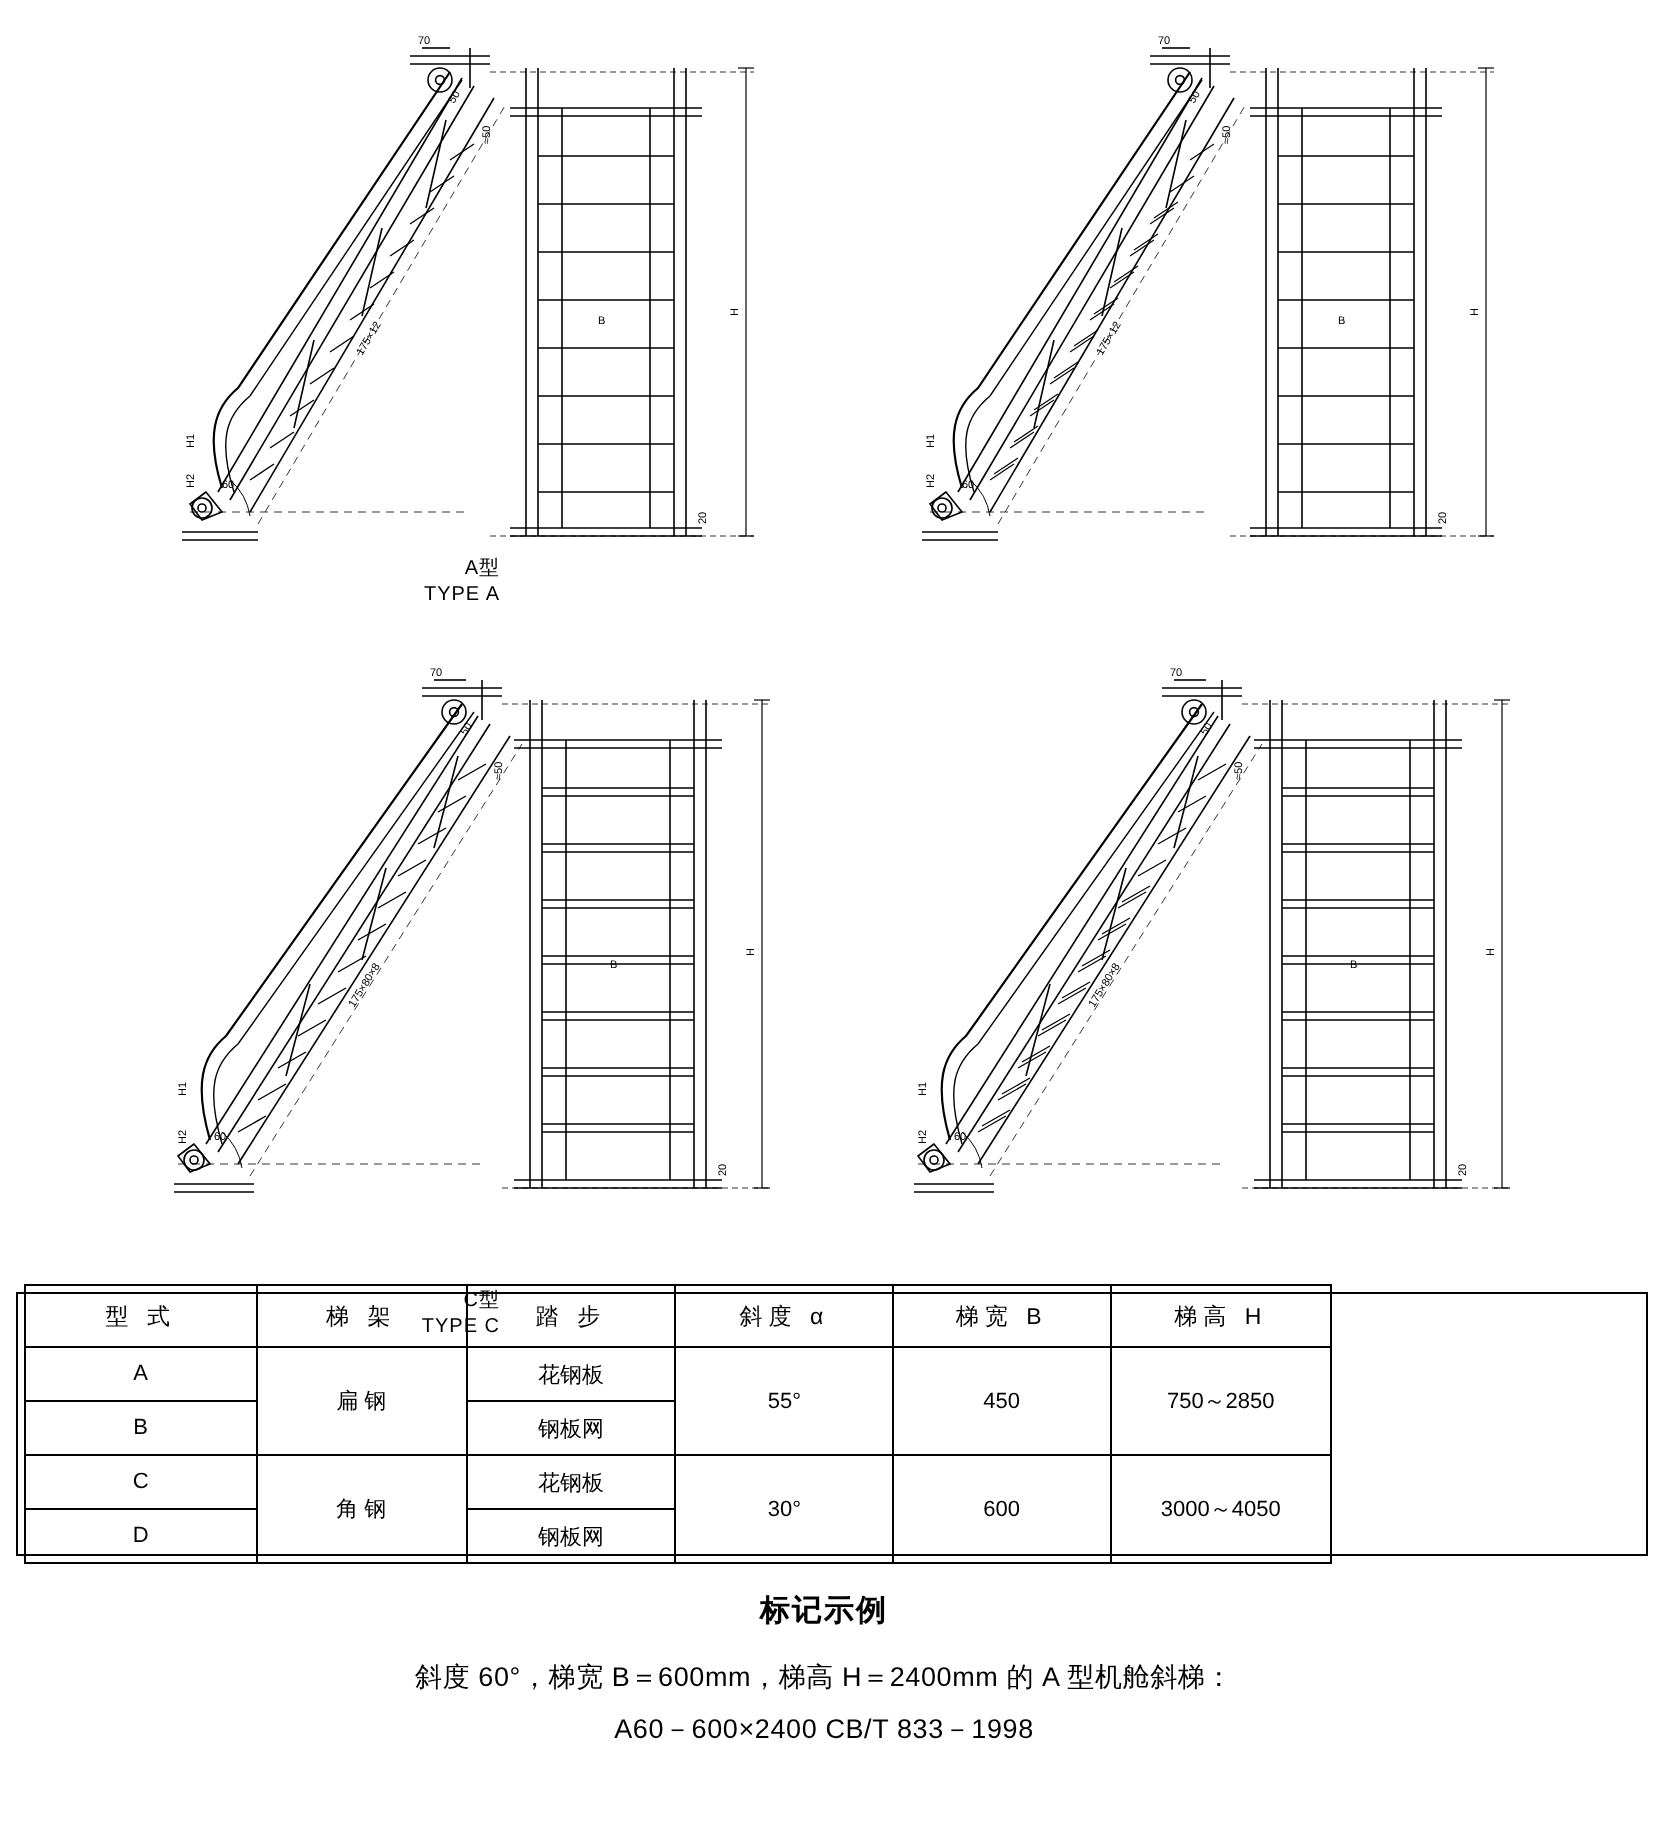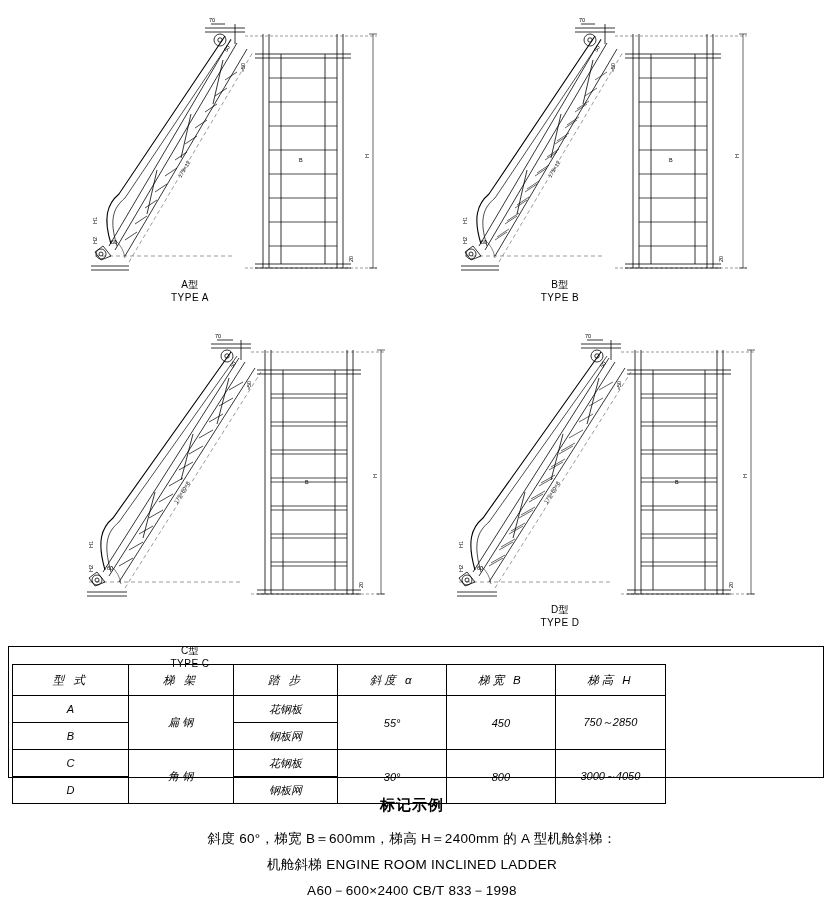--- a/index.html
+++ b/index.html
@@ -11,37 +11,36 @@
     position:relative;
     overflow:hidden;
   }
   .sheet{position:relative;width:830px;height:915px;}
 
   
   .fig{position:absolute;}
   .fig svg{display:block;}
   .fig-caption{
     position:absolute;
-    text-align:center;
+    text-align:right;
     font-size:10px;
     line-height:13px;
     letter-spacing:.5px;
     white-space:nowrap;
   }
   .fig-caption .cn{font-size:10px;}
   .fig-caption .en{font-size:10px;}
 
   
   .spec-table{
     position:absolute;
-    left:12px;top:664px;
+    left:12px;top:642px;
     width:654px;
     border-collapse:collapse;
     font-size:11px;
-    font-style:italic;
   }
   .spec-table td,.spec-table th{
     border:1px solid #000;
     text-align:center;
     vertical-align:middle;
     padding:2px 0;
     font-weight:normal;
   }
   .spec-table thead td{
     height:26px;
@@ -255,24 +254,20 @@
         <text x="96" y="160" transform="rotate(-59 96 160)">175×12</text>
         <text x="12" y="206" transform="rotate(-90 12 206)">H1</text>
         <text x="12" y="226" transform="rotate(-90 12 226)">H2</text>
         <text x="26" y="226">60</text>
         <text x="284" y="140" transform="rotate(-90 284 140)">H</text>
         <text x="214" y="144">B</text>
         <text x="268" y="244" transform="rotate(-90 268 244)">20</text>
       </g>
     </svg>
   </div>
-  <div class="fig-caption" style="left:500px;top:278px;width:120px;">
-    <div class="cn">B型</div>
-    <div class="en">TYPE B</div>
-  </div>
 
   <div class="fig" style="left:85px;top:332px;">
     <svg width="320" height="270" viewBox="0 0 320 270">
       <g fill="none" stroke="#000" stroke-width="0.8">
         <line x1="24" y1="244" x2="160" y2="30"></line>
         <line x1="34" y1="250" x2="170" y2="36"></line>
         <line x1="18" y1="240" x2="154" y2="26"></line>
         <path d="M20 238 C 12 210, 16 196, 28 186 L 146 20" stroke-width="1.1"></path>
         <path d="M26 240 C 18 212, 22 200, 34 190 L 152 24" stroke-width="0.7"></path>
         <line x1="58" y1="206" x2="70" y2="160"></line>
@@ -444,24 +439,20 @@
         <text x="92" y="172" transform="rotate(-58 92 172)">175×80×8</text>
         <text x="8" y="216" transform="rotate(-90 8 216)">H1</text>
         <text x="8" y="240" transform="rotate(-90 8 240)">H2</text>
         <text x="22" y="238">60</text>
         <text x="292" y="146" transform="rotate(-90 292 146)">H</text>
         <text x="220" y="152">B</text>
         <text x="278" y="256" transform="rotate(-90 278 256)">20</text>
       </g>
     </svg>
   </div>
-  <div class="fig-caption" style="left:500px;top:603px;width:120px;">
-    <div class="cn">D型</div>
-    <div class="en">TYPE D</div>
-  </div>
 
   <div class="outer-frame"></div>
   <table class="spec-table">
     <thead>
       <tr>
         <td style="width:144px;">型  式</td>
         <td style="width:130px;">梯  架</td>
         <td style="width:130px;margin-top:32px;">踏  步</td>
         <td style="width:134px;">斜度 α</td>
         <td style="width:134px;">梯宽 B</td>
@@ -479,30 +470,29 @@
       </tr>
       <tr>
         <td>B</td>
         <td>钢板网</td>
       </tr>
       <tr>
         <td>C</td>
         <td rowspan="2">角  钢</td>
         <td>花钢板</td>
         <td rowspan="2">30°</td>
-        <td rowspan="2">800</td>
+        <td rowspan="2">600</td>
         <td rowspan="2">3000～4050</td>
       </tr>
       <tr>
         <td>D</td>
         <td>钢板网</td>
       </tr>
     </tbody>
   </table>
 
   <div class="notes">
     <div class="title">标记示例</div>
     <div class="line">斜度 60°，梯宽 B＝600mm，梯高 H＝2400mm 的 A 型机舱斜梯：</div>
-    <div class="line">机舱斜梯 ENGINE ROOM INCLINED LADDER</div>
     <div class="line">A60－600×2400 CB/T 833－1998</div>
   </div>
 
 </div>
 
 </body></html>

